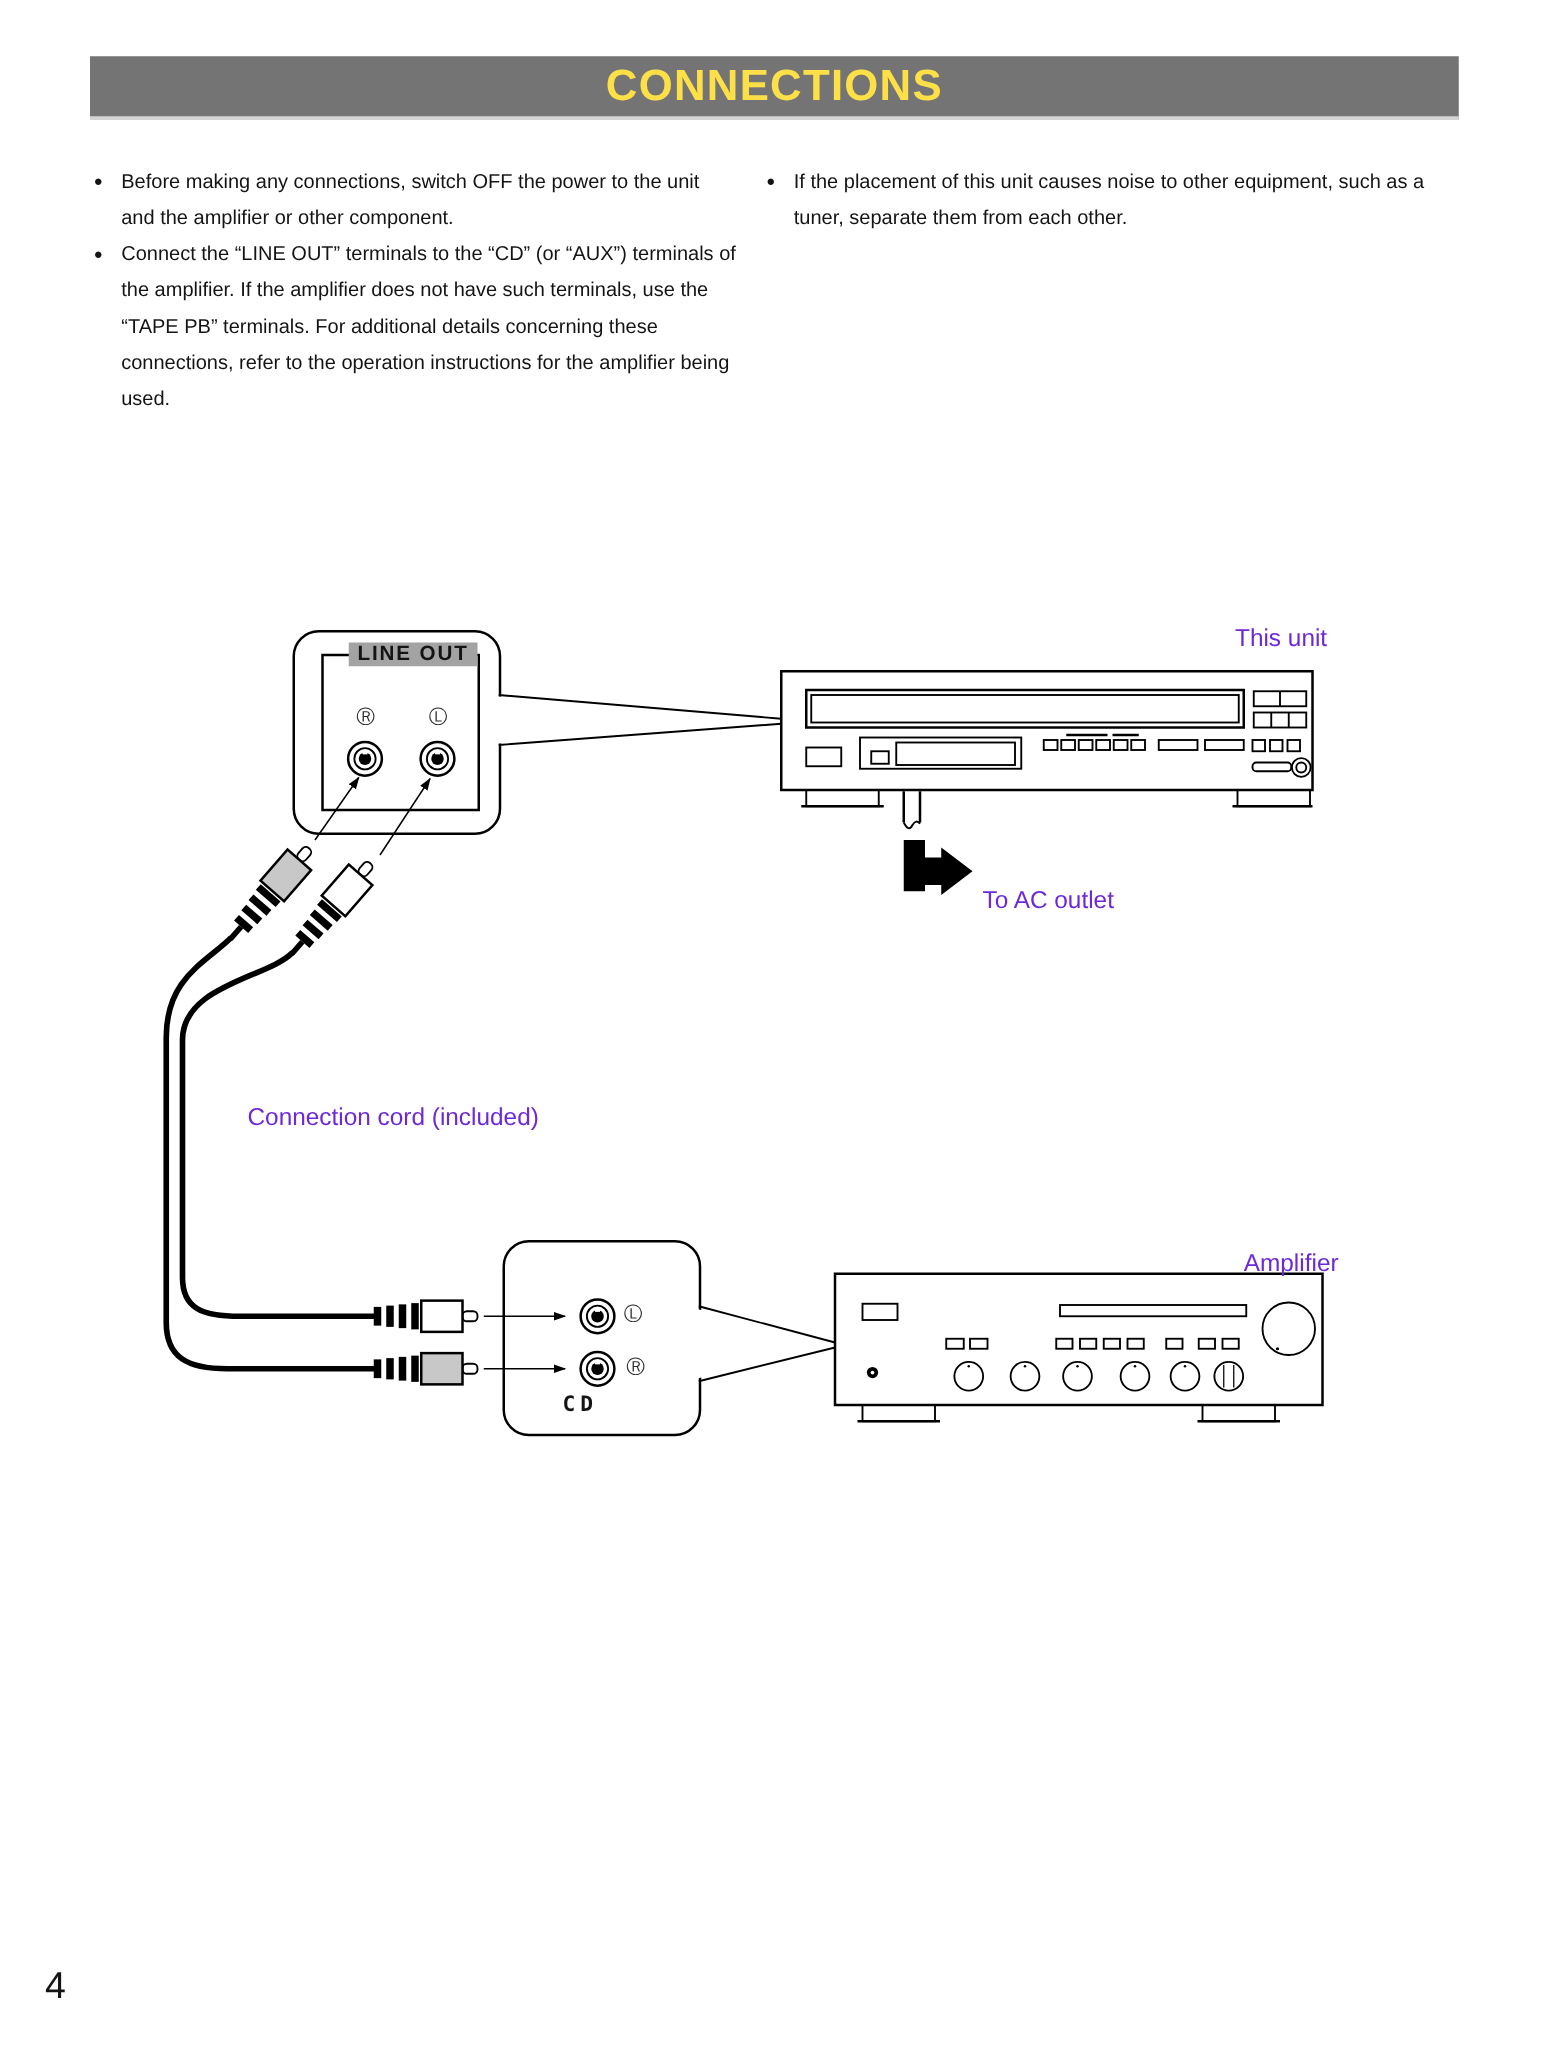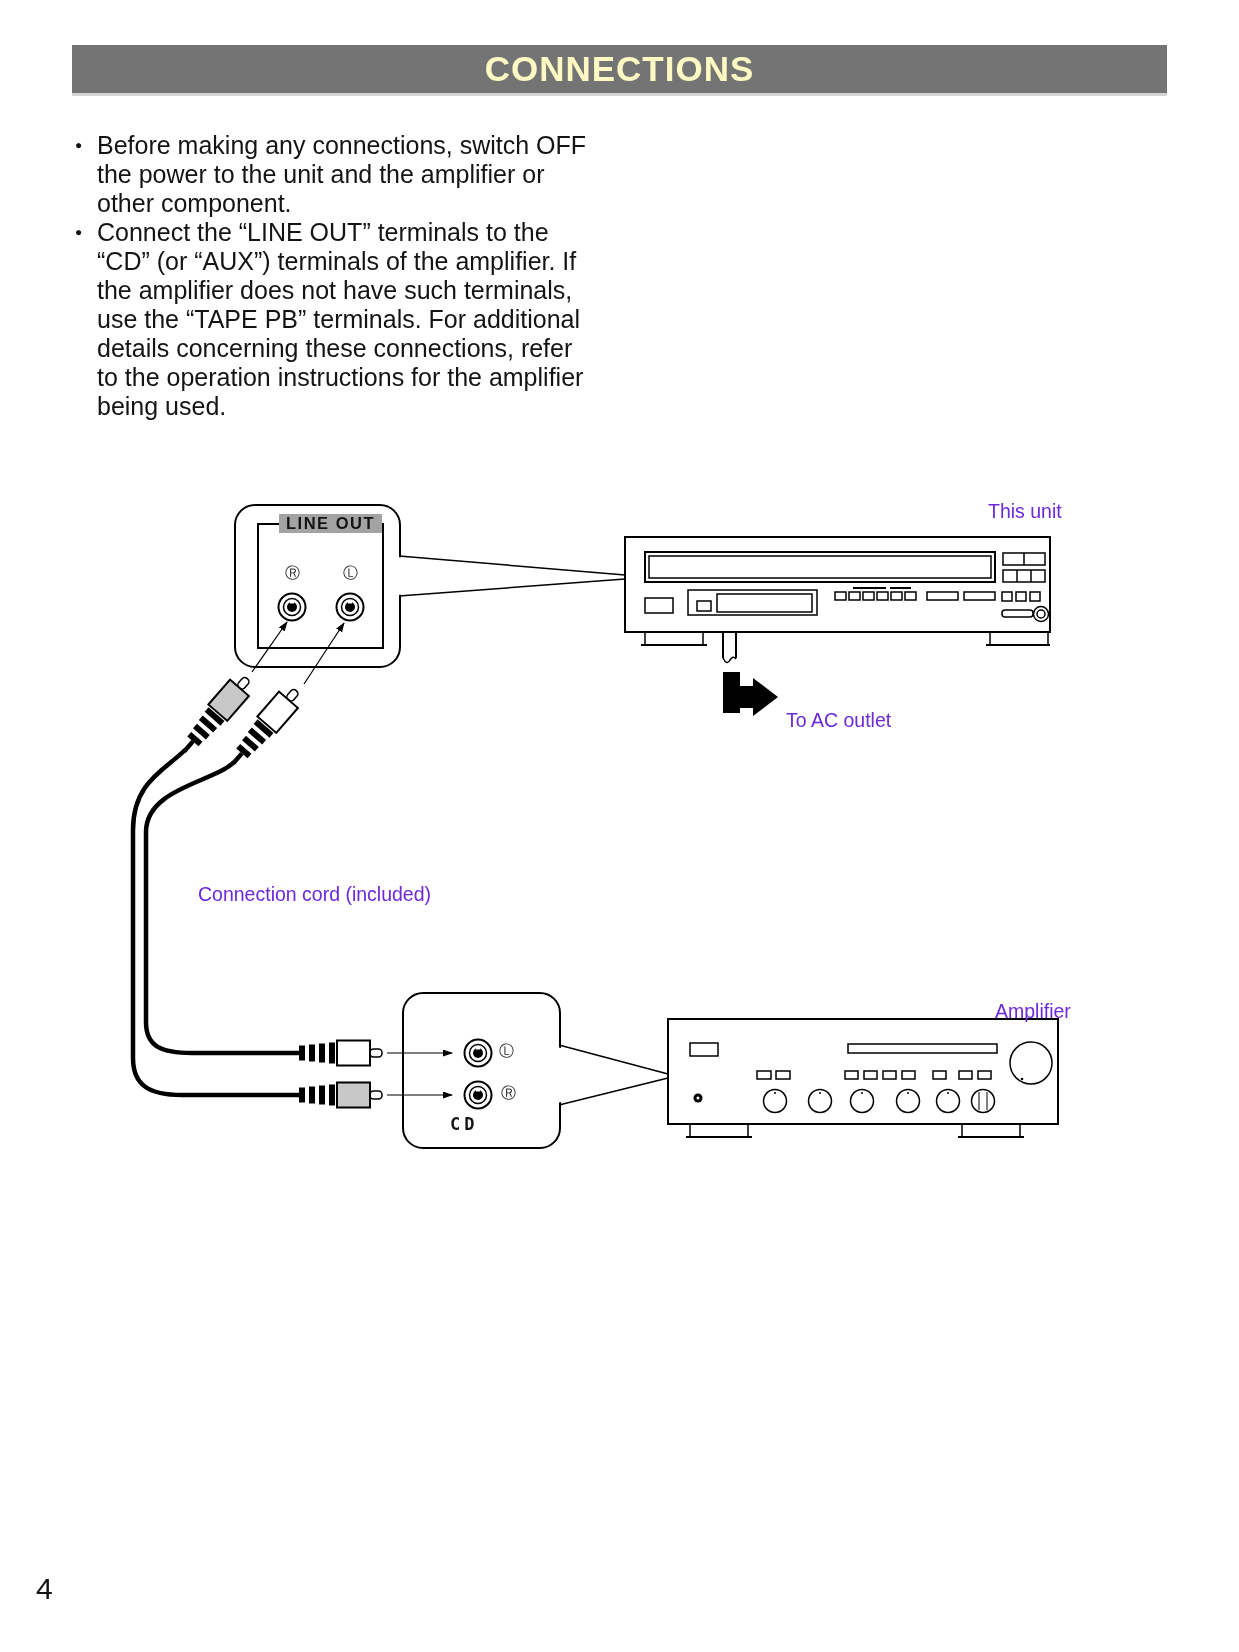--- a/index.html
+++ b/index.html
@@ -6,24 +6,24 @@
   body{
     width:1239px;height:1652px;position:relative;background:#ffffff;
     font-family:"Liberation Sans", sans-serif;color:#141414;overflow:hidden;
   }
   .header-bar{
     position:absolute;left:72px;top:45px;width:1095px;height:48px;
     background:#747474;display:flex;align-items:center;justify-content:center;
     border-bottom:3px solid #d4d4d4;
   }
   .header-bar .title{
-    color:#fef9c3;font-size:35px;font-weight:bold;letter-spacing:1px;margin:16px;
+    color:#fde047;font-size:35px;font-weight:bold;letter-spacing:1px;margin:16px;
   }
   .notes{position:absolute;left:74px;top:131px;width:1096px;display:flex;}
-  .col{font-size:25px;line-height:29px;}
+  .col{font-size:16px;line-height:29px;}
   .col-left{width:516px;margin-right:22px;}
   .col-right{width:552px;}
   ul.bullets{list-style:none;margin:0;padding:0;}
   ul.bullets li{position:relative;padding-left:23px;}
   ul.bullets li::before{
     content:"●";position:absolute;left:1px;top:0;font-size:12px;line-height:29px;
   }
   svg.diagram{position:absolute;left:0;top:0;width:1239px;height:1652px;}
   .dlabel{position:absolute;font-size:19.5px;white-space:nowrap;color:#6d28d9;}
   #lbl-this-unit{left:988px;top:500px;}
@@ -56,20 +56,21 @@
 
 <div class="notes">
   <div class="col col-left">
     <ul class="bullets">
       <li>Before making any connections, switch OFF the power to the unit and the amplifier or other component.</li>
       <li>Connect the “LINE OUT” terminals to the “CD” (or “AUX”) terminals of the amplifier.  If the amplifier does not have such terminals, use the “TAPE PB” terminals.  For additional details concerning these connections, refer to the operation instructions for the amplifier being used.</li>
     </ul>
   </div>
   <div class="col col-right">
     <ul class="bullets">
+      <li>If the placement of this unit causes noise to other equipment, such as a tuner, separate them from each other.</li>
     </ul>
   </div>
 </div>
 
 <svg class="diagram" viewBox="0 0 1239 1652">
   <defs>
     <marker id="ah" markerUnits="userSpaceOnUse" markerWidth="12" markerHeight="10" refX="9" refY="3.5" orient="auto">
       <path d="M0,0 L10,3.5 L0,7 Z" fill="#000"></path>
     </marker>
   </defs>

